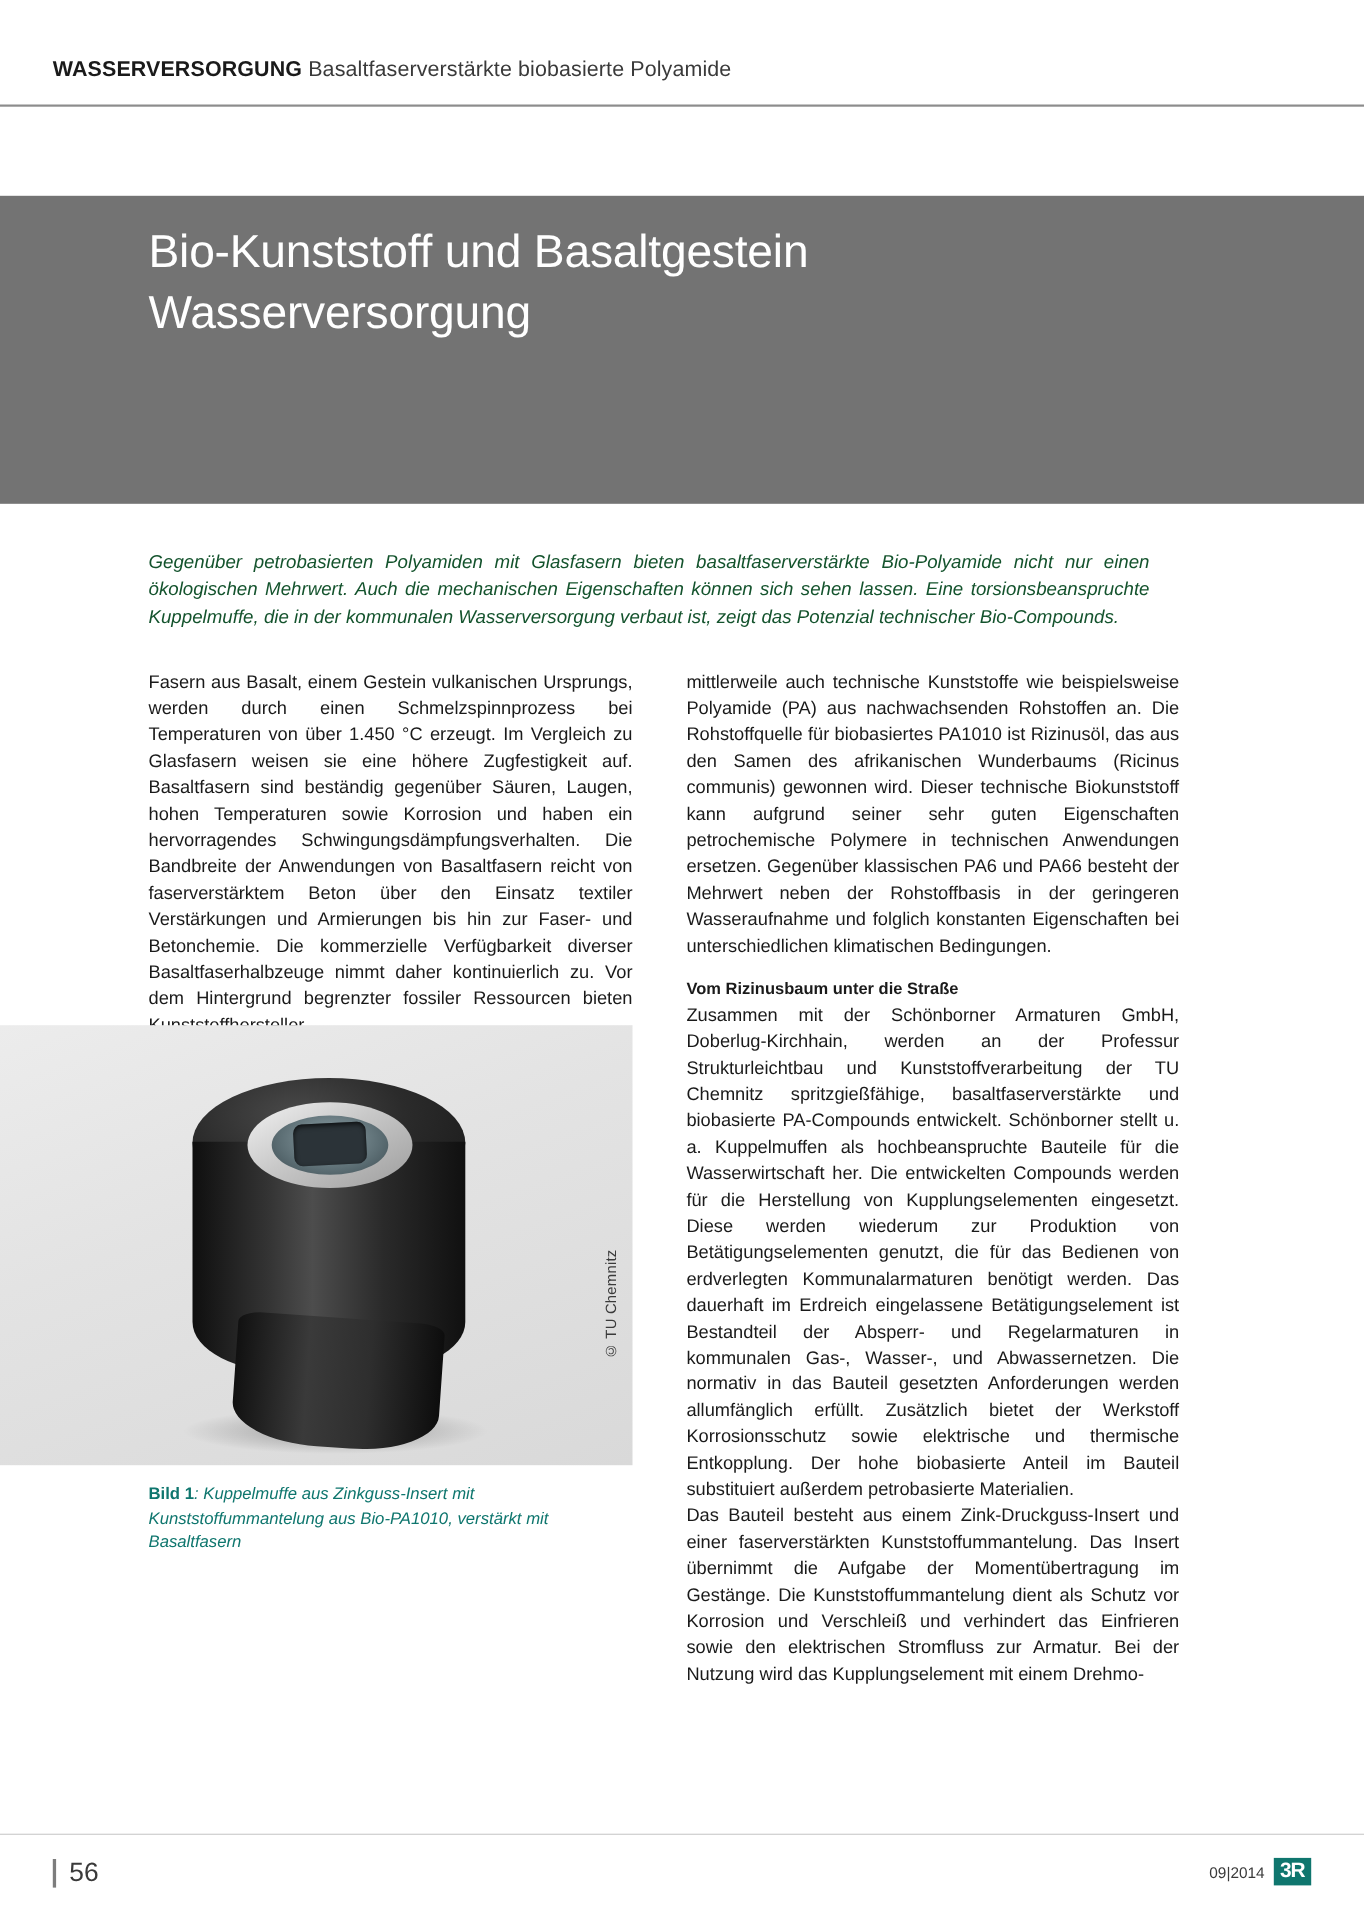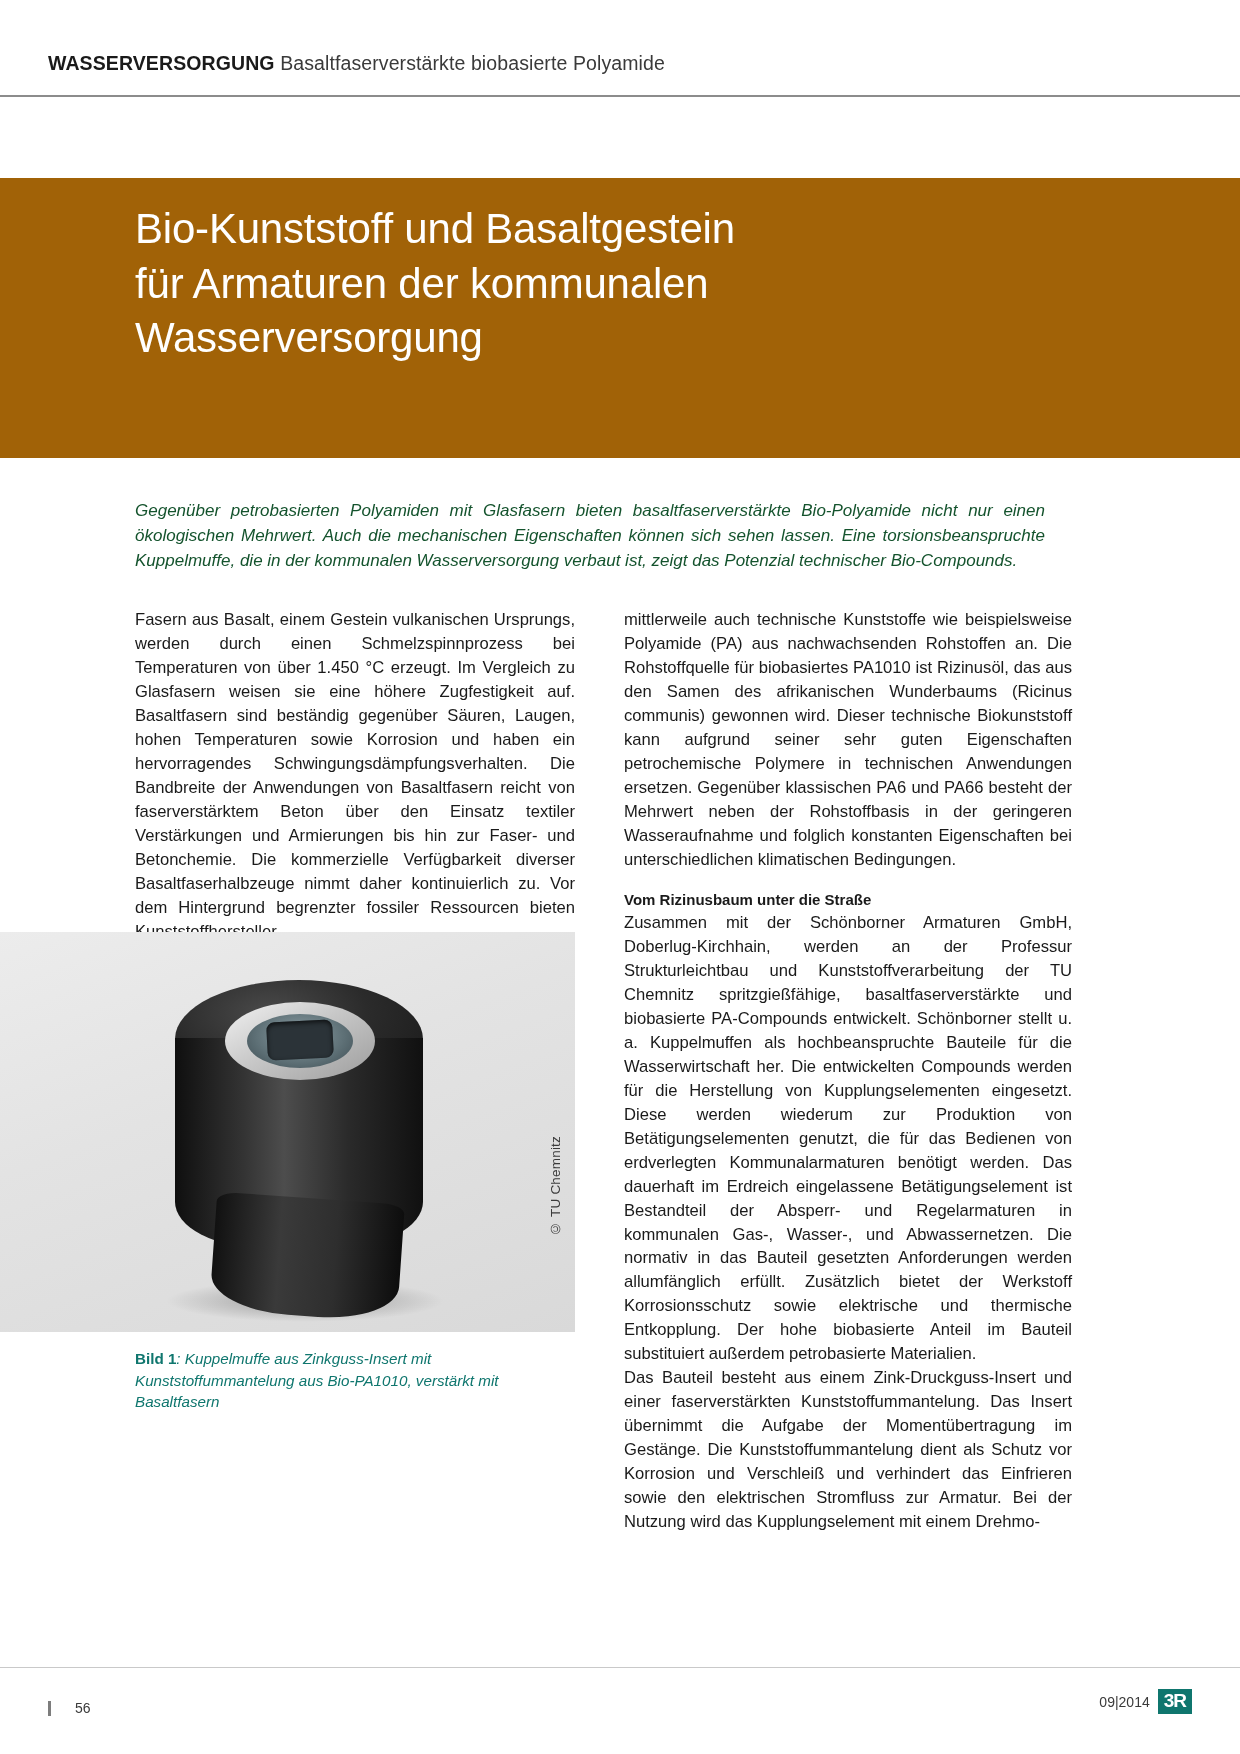--- a/index.html
+++ b/index.html
@@ -43,21 +43,21 @@
     background: #8c8c8c;
   }
 
   
   .title-band {
     position: absolute;
     top: 178px;
     left: 0;
     width: 1240px;
     height: 280px;
-    background: #a16207;
+    background: #737373;
     color: #ffffff;
     box-sizing: border-box;
   }
   .title-inner {
     position: absolute;
     left: 135px;
     right: 90px;
     top: 24px;
   }
   .title-line {
@@ -230,23 +230,23 @@
     left: 0;
     right: 0;
     bottom: 86px;
     height: 1px;
     background: #c9c9c9;
   }
   .folio {
     position: absolute;
     left: 48px;
     bottom: 38px;
-    font-size: 14px;
+    font-size: 24px;
     color: #3a3a3a;
-    padding-left: 24px;
+    padding-left: 12px;
     border-left: 3px solid #7d7d7d;
     line-height: 1.1;
   }
   .issue {
     position: absolute;
     right: 48px;
     bottom: 40px;
     font-size: 14px;
     color: #3a3a3a;
     display: flex;
@@ -268,21 +268,20 @@
 
 <div class="runhead">
   <span class="section">WASSERVERSORGUNG</span>
   <span class="subject">Basaltfaserverstärkte biobasierte Polyamide</span>
 </div>
 <div class="runhead-rule"></div>
 
 <div class="title-band">
   <div class="title-inner">
     <div class="title-line">Bio-Kunststoff und Basaltgestein</div>
-    <div class="title-line">für Armaturen der kommunalen</div>
     <div class="title-line">Wasserversorgung</div>
   </div>
 </div>
 
 <div class="lead">Gegenüber petrobasierten Polyamiden mit Glasfasern bieten basaltfaserverstärkte Bio-Polyamide nicht nur einen ökologischen Mehrwert. Auch die mechanischen Eigenschaften können sich sehen lassen. Eine torsionsbeanspruchte Kuppelmuffe, die in der kommunalen Wasserversorgung verbaut ist, zeigt das Potenzial technischer Bio-Compounds.</div>
 
 <div class="col-left">
   <p class="body-par">Fasern aus Basalt, einem Gestein vulkanischen Ursprungs, werden durch einen Schmelzspinnprozess bei Temperaturen von über 1.450 °C erzeugt. Im Vergleich zu Glasfasern weisen sie eine höhere Zugfestigkeit auf. Basaltfasern sind beständig gegenüber Säuren, Laugen, hohen Temperaturen sowie Korrosion und haben ein hervorragendes Schwingungsdämpfungsverhalten. Die Bandbreite der Anwendungen von Basaltfasern reicht von faserverstärktem Beton über den Einsatz textiler Verstärkungen und Armierungen bis hin zur Faser- und Betonchemie. Die kommerzielle Verfügbarkeit diverser Basaltfaserhalbzeuge nimmt daher kontinuierlich zu. Vor dem Hintergrund begrenzter fossiler Ressourcen bieten Kunststoffhersteller</p>
 </div>
 

